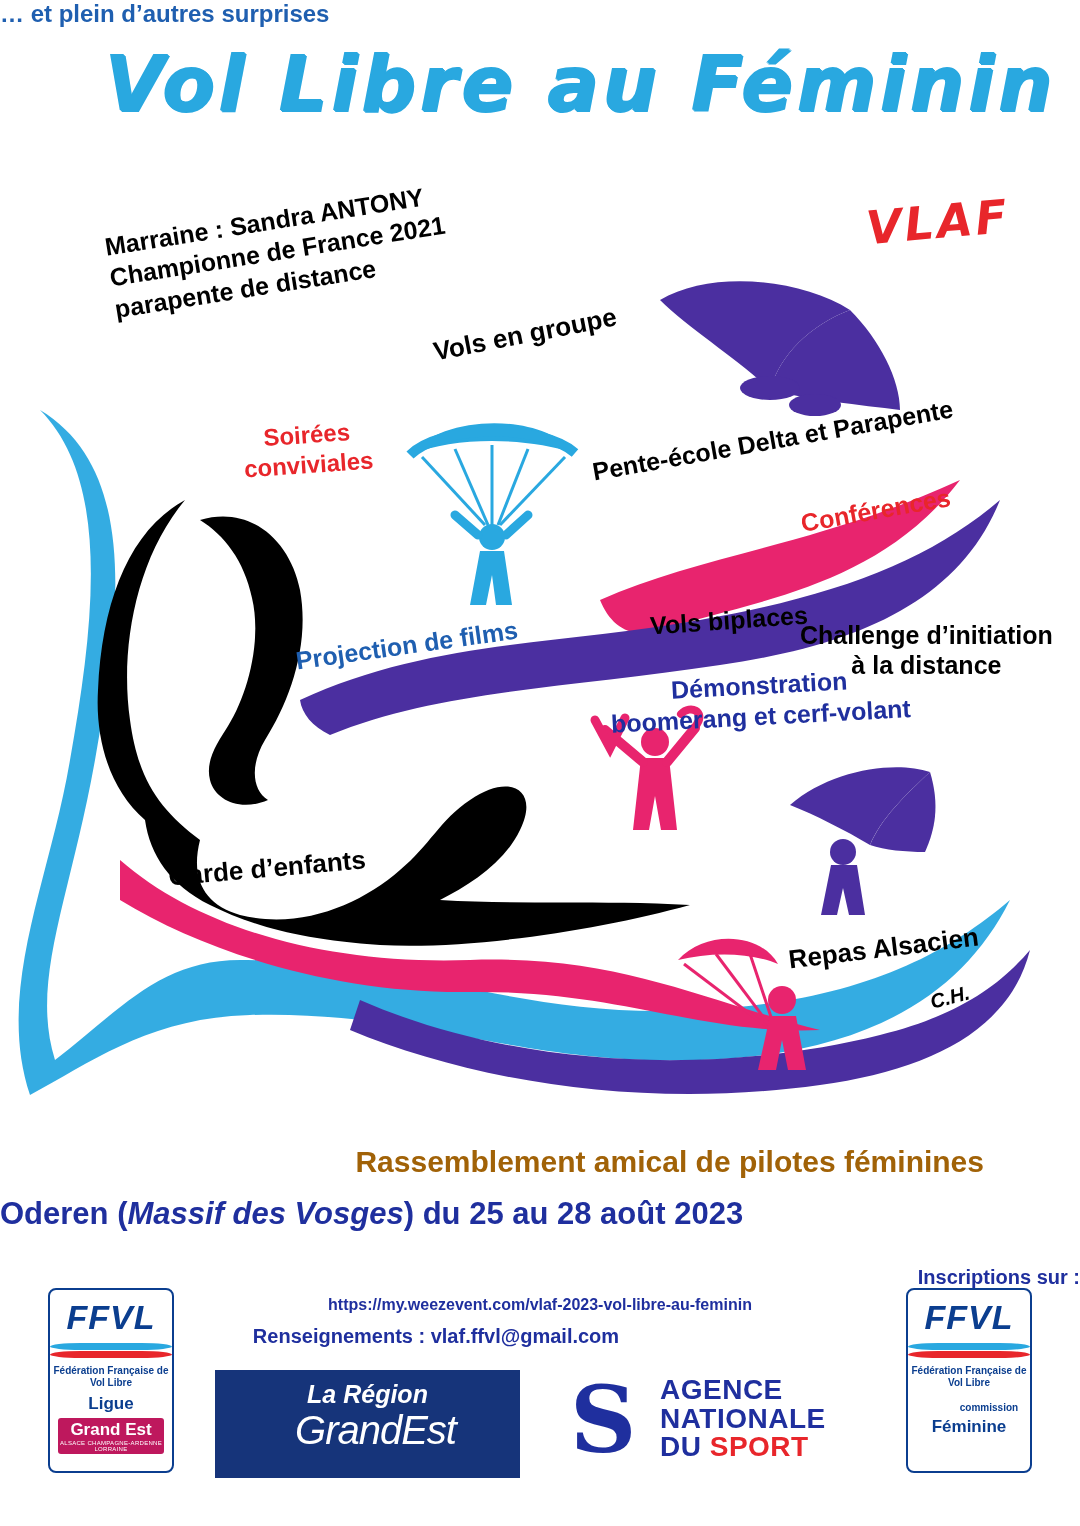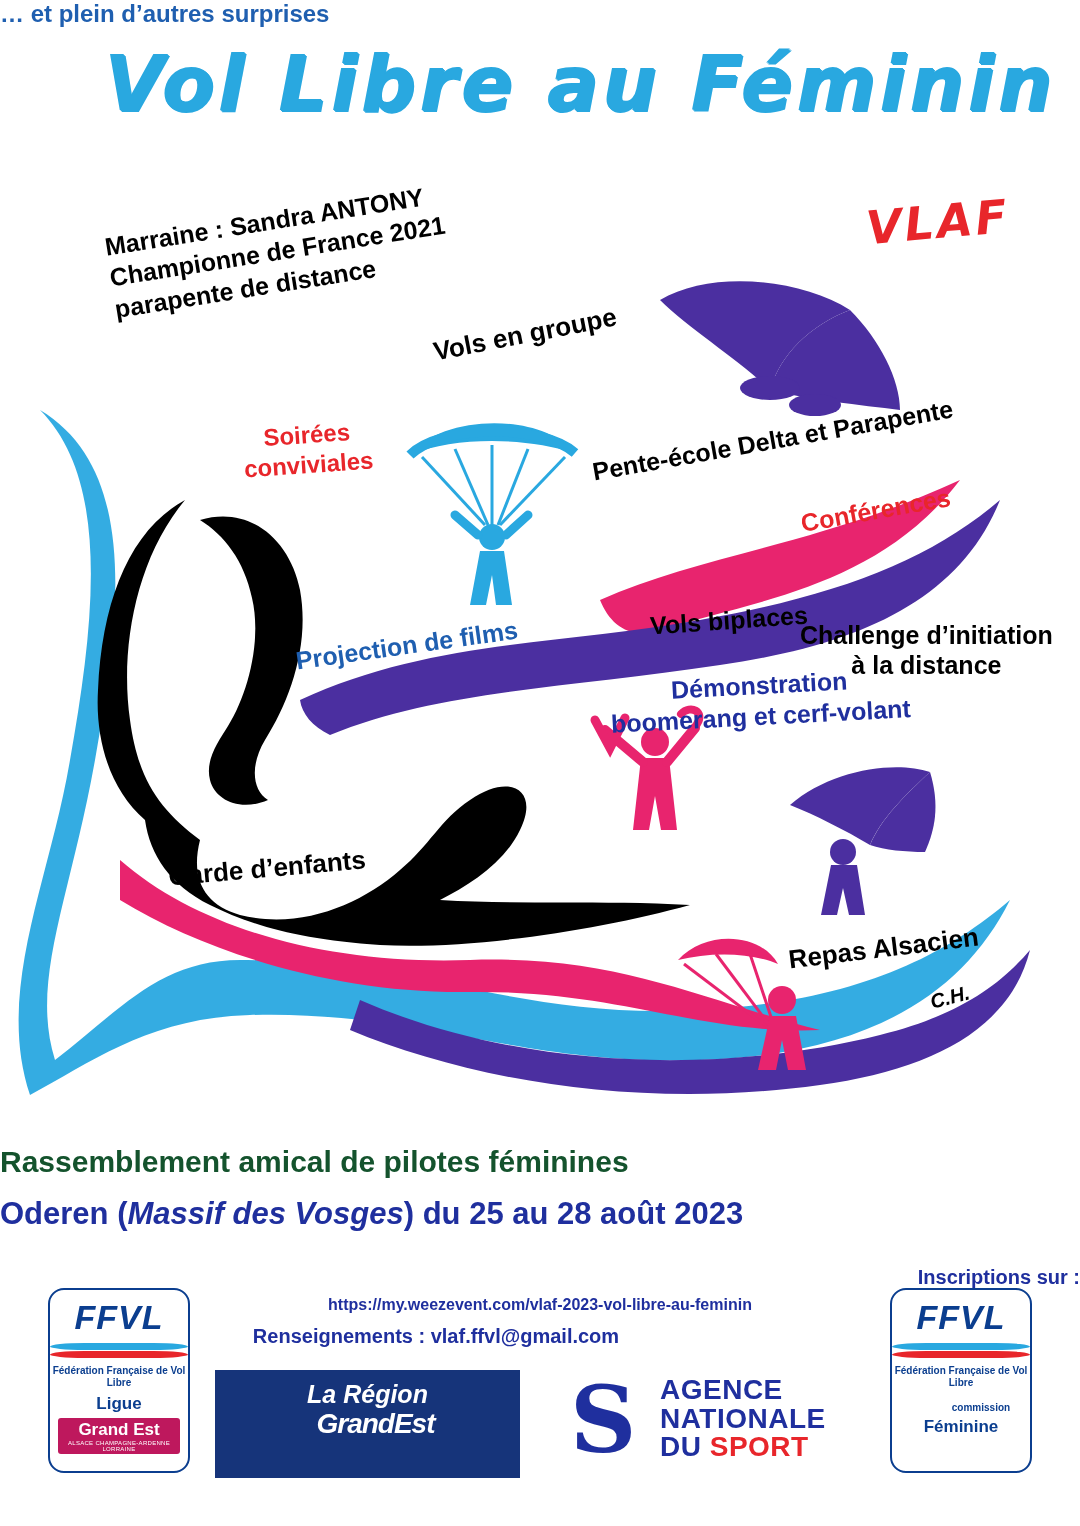--- a/index.html
+++ b/index.html
@@ -88,22 +88,22 @@
     left:930px;top:985px;font-size:20px;color:#000;
     transform:rotate(-14deg);font-style:italic;
   }
   .surprises{
     left:0;top:1092px;width:1080px;
     font-size:24px;color:#1f5fb0;font-weight:bold;
   }
 
   
   .tagline{
-    position:absolute;left:0;top:1145px;width:984px;text-align:left;
-    font-size:30px;font-weight:bold;color:#14532d;
+    position:absolute;left:0;top:1145px;width:984px;text-align:right;
+    font-size:30px;font-weight:bold;color:#a16207;
   }
   .place{
     position:absolute;left:0;top:1196px;width:1080px;text-align:left;
     font-size:31px;font-weight:bold;color:#1f2f9e;
   }
   .place i{font-style:italic;}
   .insc{
     position:absolute;left:0;top:1266px;width:1080px;text-align:right;
     font-size:20px;font-weight:bold;color:#1f2f9e;
   }
@@ -111,22 +111,22 @@
     position:absolute;left:0;top:1296px;width:1080px;text-align:center;
     font-size:16px;font-weight:bold;color:#1f2f9e;
   }
   .mail{
     position:absolute;left:0;top:1325px;width:872px;text-align:center;
     font-size:20px;font-weight:bold;color:#1f2f9e;
   }
 
   
   .logo-ffvl{
-    position:absolute;width:142px;height:185px;
-    border:2px solid #0b3e8f;border-radius:16px;background:#fff;
+    position:absolute;width:126px;height:185px;
+    border:2px solid #0b3e8f;border-radius:8px;background:#fff;
     box-sizing:border-box;text-align:center;overflow:hidden;
   }
   .logo-ffvl.left{left:48px;top:1288px;}
   .logo-ffvl.right{right:48px;top:1288px;}
   .ffvl-top{
     font-size:34px;font-weight:bold;font-style:italic;color:#0b3e8f;
     letter-spacing:1px;margin-top:8px;
   }
   .ffvl-wave{height:22px;position:relative;margin-top:2px;}
   .ffvl-wave .w1{position:absolute;left:0;right:0;top:4px;height:7px;background:#29a8e0;border-radius:50%/100%;}
@@ -139,21 +139,21 @@
   }
   .ffvl-ge small{display:block;font-size:6px;font-weight:normal;letter-spacing:.3px;}
   .ffvl-comm{font-size:10px;font-weight:bold;color:#0b3e8f;margin-top:14px;padding-left:40px;}
   .ffvl-fem{font-size:17px;font-weight:bold;color:#0b3e8f;margin-top:4px;}
 
   .logo-ge{
     position:absolute;left:215px;top:1370px;width:305px;height:108px;
     background:#16347a;color:#fff;text-align:center;box-sizing:border-box;padding-top:10px;
   }
   .ge-1{font-size:25px;font-weight:bold;font-style:italic;}
-  .ge-2{font-size:28px;font-weight:bold;letter-spacing:-1px;line-height:1.05;padding-left:16px;}
+  .ge-2{font-size:40px;font-weight:normal;letter-spacing:-1px;line-height:1.05;padding-left:16px;}
   .ge-2 span{font-style:italic;}
 
   .logo-ans{position:absolute;left:570px;top:1368px;width:300px;height:112px;}
   .ans-s{
     position:absolute;left:0;top:6px;font-size:92px;font-weight:bold;
     color:#1f2f9e;font-family:"DejaVu Serif", serif;line-height:1;
   }
   .ans-txt{position:absolute;left:90px;top:8px;line-height:1.02;}
   .ans-txt div{font-size:28px;font-weight:bold;color:#1f2f9e;letter-spacing:.5px;}
   .ans-txt .sport{color:#e8262b;}

